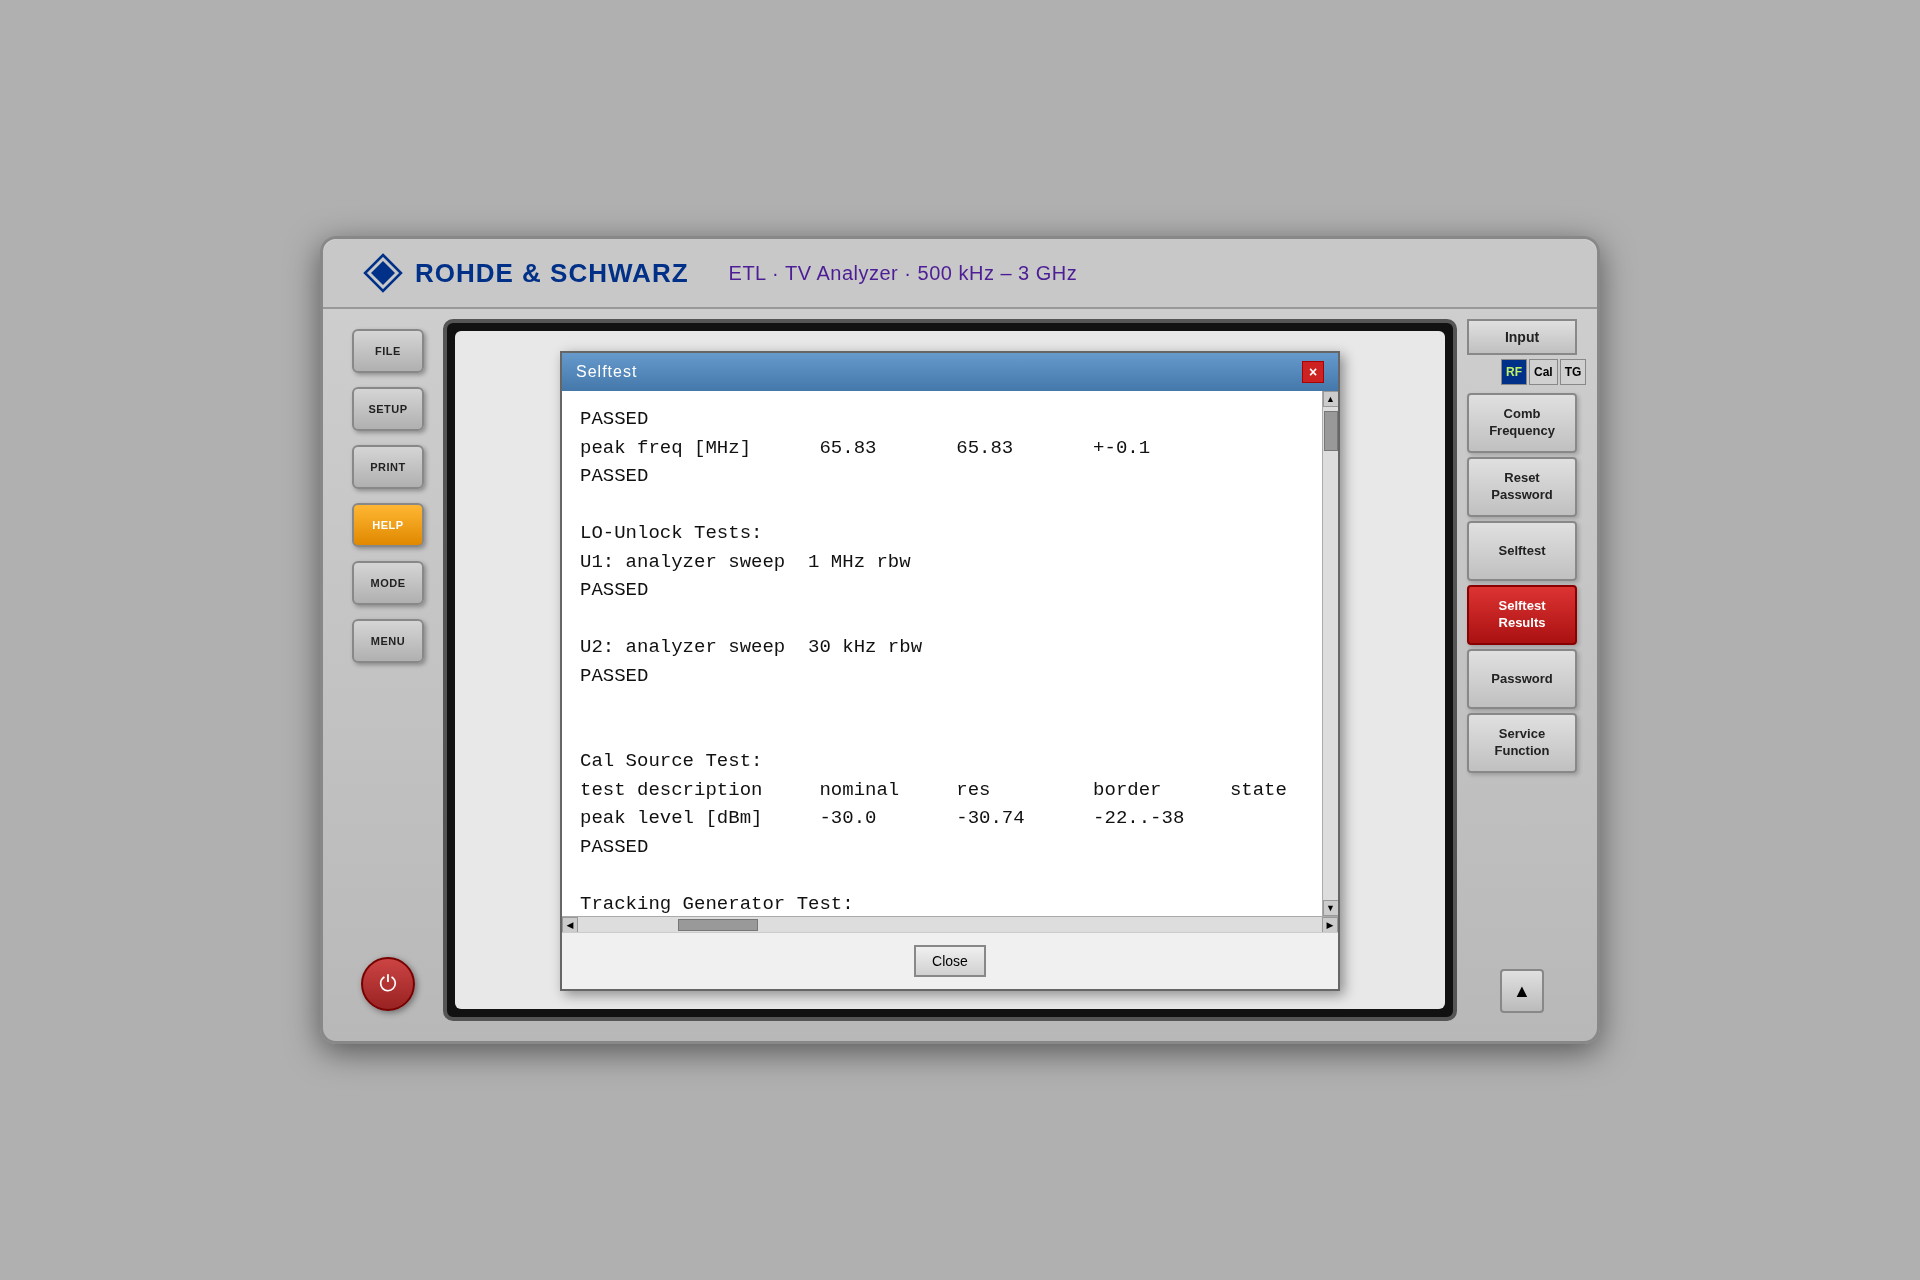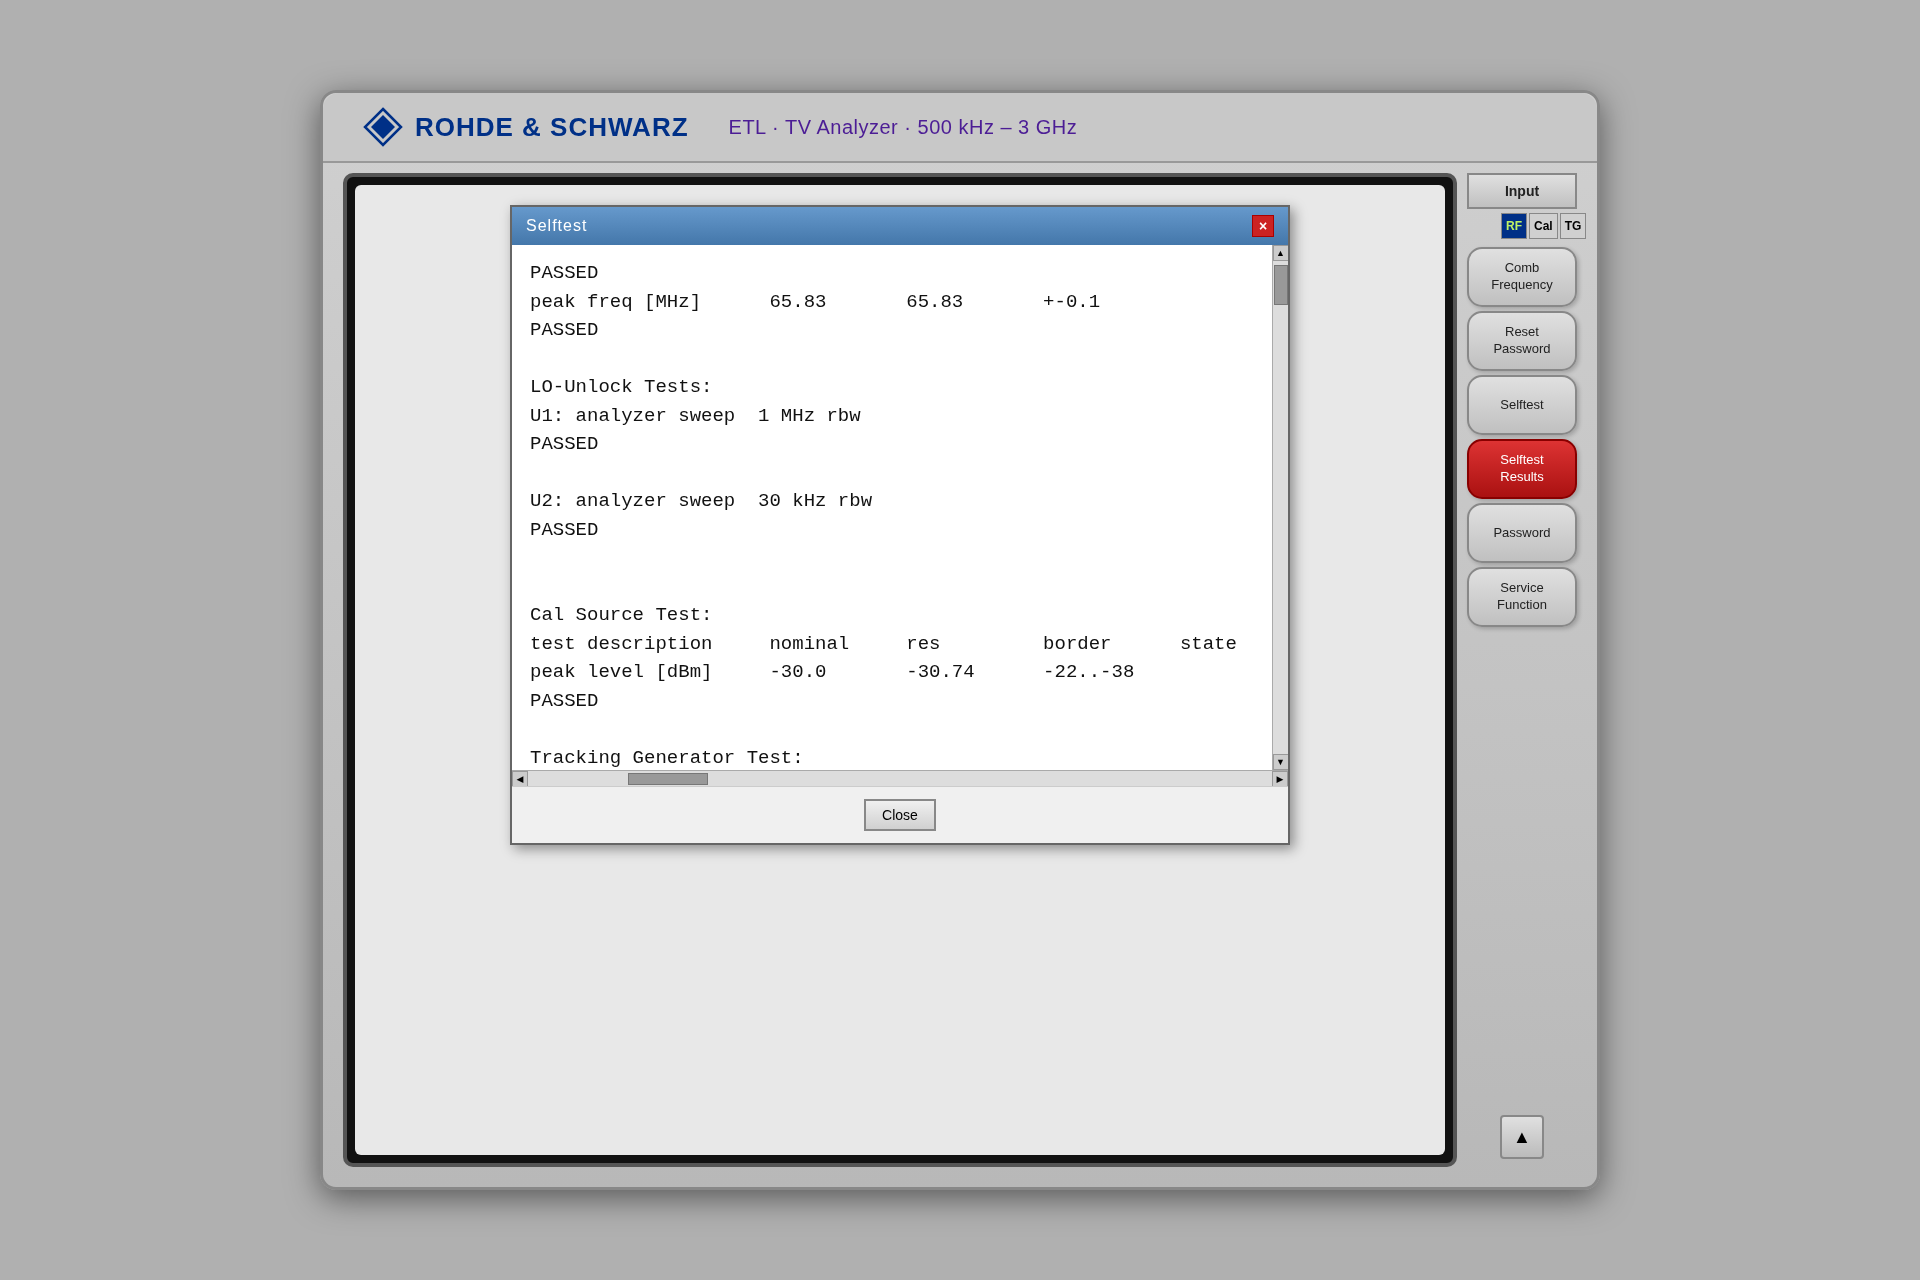--- a/index.html
+++ b/index.html
@@ -13,21 +13,21 @@
       flex-direction: column;
       align-items: center;
       justify-content: center;
     }
 
     
     .device {
       background: linear-gradient(180deg, #d0d0d0 0%, #b8b8b8 100%);
       border-radius: 16px;
       width: 1280px;
-      height: 1100px;
+      height: 808px;
       position: relative;
       border: 3px solid #888;
       box-shadow: 0 8px 32px rgba(0,0,0,0.5);
     }
 
     
     .device-header {
       display: flex;
       align-items: center;
       padding: 14px 40px;
@@ -309,24 +309,24 @@
     .right-buttons {
       display: flex;
       flex-direction: column;
       gap: 4px;
       width: 110px;
     }
 
     .sidebar-btn {
       background: linear-gradient(180deg, #e0e0e0 0%, #c0c0c0 100%);
       border: 2px solid #888;
-      border-radius: 15px;
+      border-radius: 4px;
       padding: 10px 6px;
       font-size: 13px;
-      font-weight: normal;
+      font-weight: bold;
       color: #222;
       cursor: pointer;
       text-align: center;
       line-height: 1.3;
       min-height: 60px;
       display: flex;
       align-items: center;
       justify-content: center;
       box-shadow: 2px 2px 4px rgba(0,0,0,0.2);
     }
@@ -409,20 +409,32 @@
         <polygon points="20,2 38,20 20,38 2,20" fill="none" stroke="#003087" stroke-width="2.5"></polygon>
         <polygon points="20,8 32,20 20,32 8,20" fill="#003087"></polygon>
       </svg>
       <span class="brand-name">ROHDE &amp; SCHWARZ</span>
     </div>
     <span class="device-model">ETL · TV Analyzer · 500 kHz – 3 GHz</span>
   </div>
 
   <div class="device-body">
 
+    <div class="left-buttons">
+      <div class="hw-button">FILE</div>
+      <div class="hw-button">SETUP</div>
+      <div class="hw-button">PRINT</div>
+      <div class="hw-button help-btn">HELP</div>
+      <div class="hw-button">MODE</div>
+      <div class="hw-button">MENU</div>
+      <div style="flex:1"></div>
+      <div class="power-btn">
+        <span class="power-icon">⏻</span>
+      </div>
+    </div>
 
     <div class="screen-area">
       <div class="screen-inner">
         <div class="dialog-overlay">
 
           <div class="dialog">
             <div class="dialog-titlebar">
               <span class="dialog-title">Selftest</span>
               <div class="dialog-close">×</div>
             </div>

